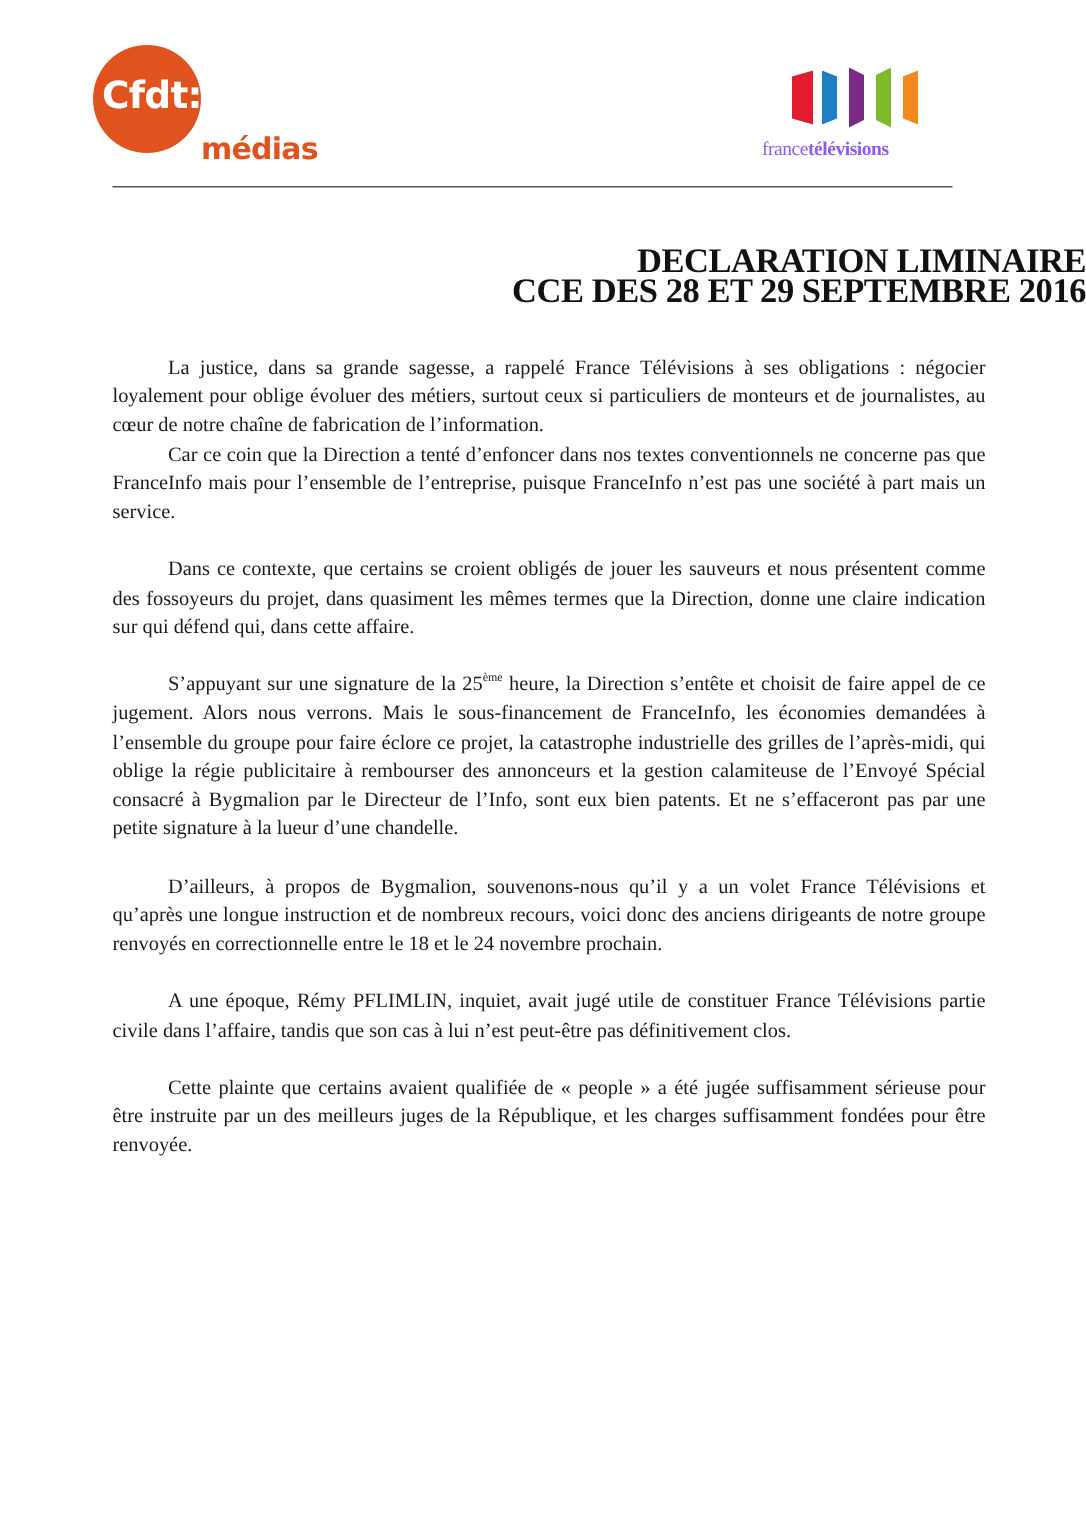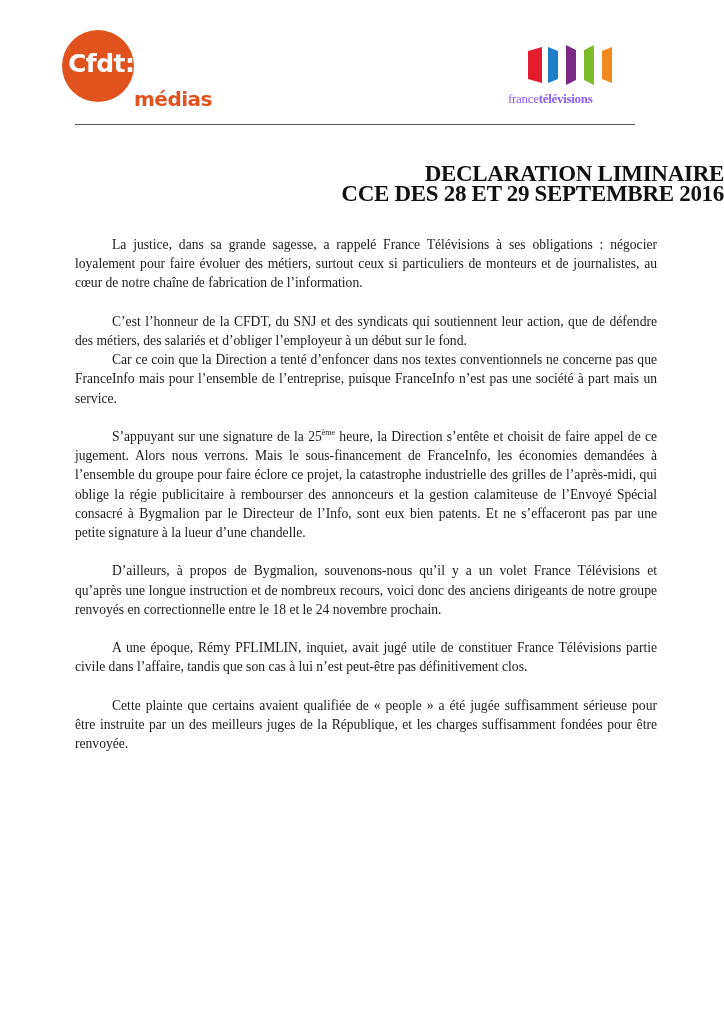--- a/index.html
+++ b/index.html
@@ -50,22 +50,22 @@
     </svg>
     <div class="ftv-text"><span>france</span><b>télévisions</b></div>
   </div>
 
   <div class="header-rule"></div>
 
   <div class="title l1">DECLARATION LIMINAIRE</div>
   <div class="title l2">CCE DES 28 ET 29 SEPTEMBRE 2016</div>
 
   <div class="body">
-    <p>La justice, dans sa grande sagesse, a rappelé France Télévisions à ses obligations : négocier loyalement pour faire évoluer des métiers, surtout ceux si particuliers de monteurs et de journalistes, au cœur de notre chaîne de fabrication de l’information.</p>
-    <p class="gap">C’est l’honneur de la CFDT, du SNJ et des syndicats qui soutiennent leur action, que de défendre des métiers, des salariés et d’obliger l’employeur à un début sur le fond.</p>
+    <p>La justice, dans sa grande sagesse, a rappelé France Télévisions à ses obligations : négocier loyalement pour oblige évoluer des métiers, surtout ceux si particuliers de monteurs et de journalistes, au cœur de notre chaîne de fabrication de l’information.</p>
     <p>Car ce coin que la Direction a tenté d’enfoncer dans nos textes conventionnels ne concerne pas que FranceInfo mais pour l’ensemble de l’entreprise, puisque FranceInfo n’est pas une société à part mais un service.</p>
+    <p class="gap">Dans ce contexte, que certains se croient obligés de jouer les sauveurs et nous présentent comme des fossoyeurs du projet, dans quasiment les mêmes termes que la Direction, donne une claire indication sur qui défend qui, dans cette affaire.</p>
     <p class="gap"><span>S’appuyant sur une signature de la 25</span><sup>ème</sup><span> heure, la Direction s’entête et choisit de faire appel de ce jugement. Alors nous verrons. Mais le sous-financement de FranceInfo, les économies demandées à l’ensemble du groupe pour faire éclore ce projet, la catastrophe industrielle des grilles de l’après-midi, qui oblige la régie publicitaire à rembourser des annonceurs et la gestion calamiteuse de l’Envoyé Spécial consacré à Bygmalion par le Directeur de l’Info, sont eux bien patents. Et ne s’effaceront pas par une petite signature à la lueur d’une chandelle.</span></p>
     <p class="gap">D’ailleurs, à propos de Bygmalion, souvenons-nous qu’il y a un volet France Télévisions et qu’après une longue instruction et de nombreux recours, voici donc des anciens dirigeants de notre groupe renvoyés en correctionnelle entre le 18 et le 24 novembre prochain.</p>
     <p class="gap">A une époque, Rémy PFLIMLIN, inquiet, avait jugé utile de constituer France Télévisions partie civile dans l’affaire, tandis que son cas à lui n’est peut-être pas définitivement clos.</p>
     <p class="gap">Cette plainte que certains avaient qualifiée de « people » a été jugée suffisamment sérieuse pour être instruite par un des meilleurs juges de la République, et les charges suffisamment fondées pour être renvoyée.</p>
   </div>
 
 </div>
 
 </body></html>

